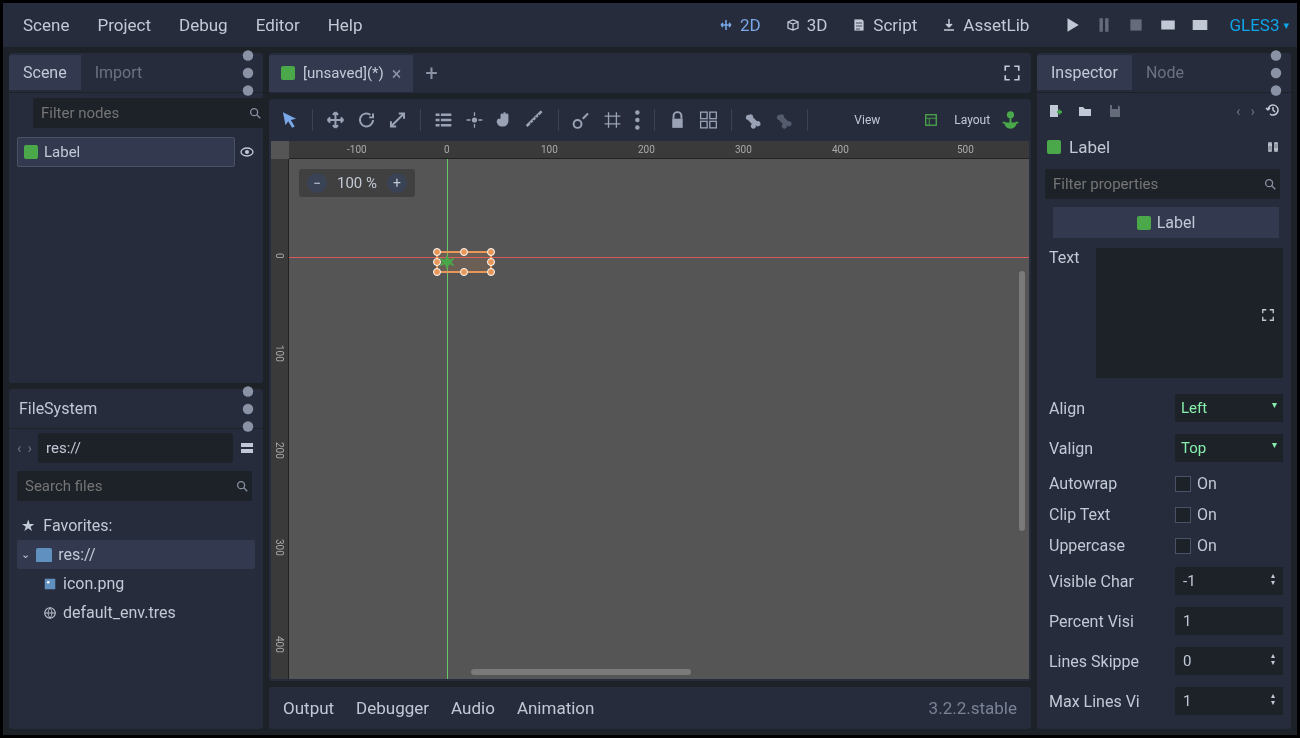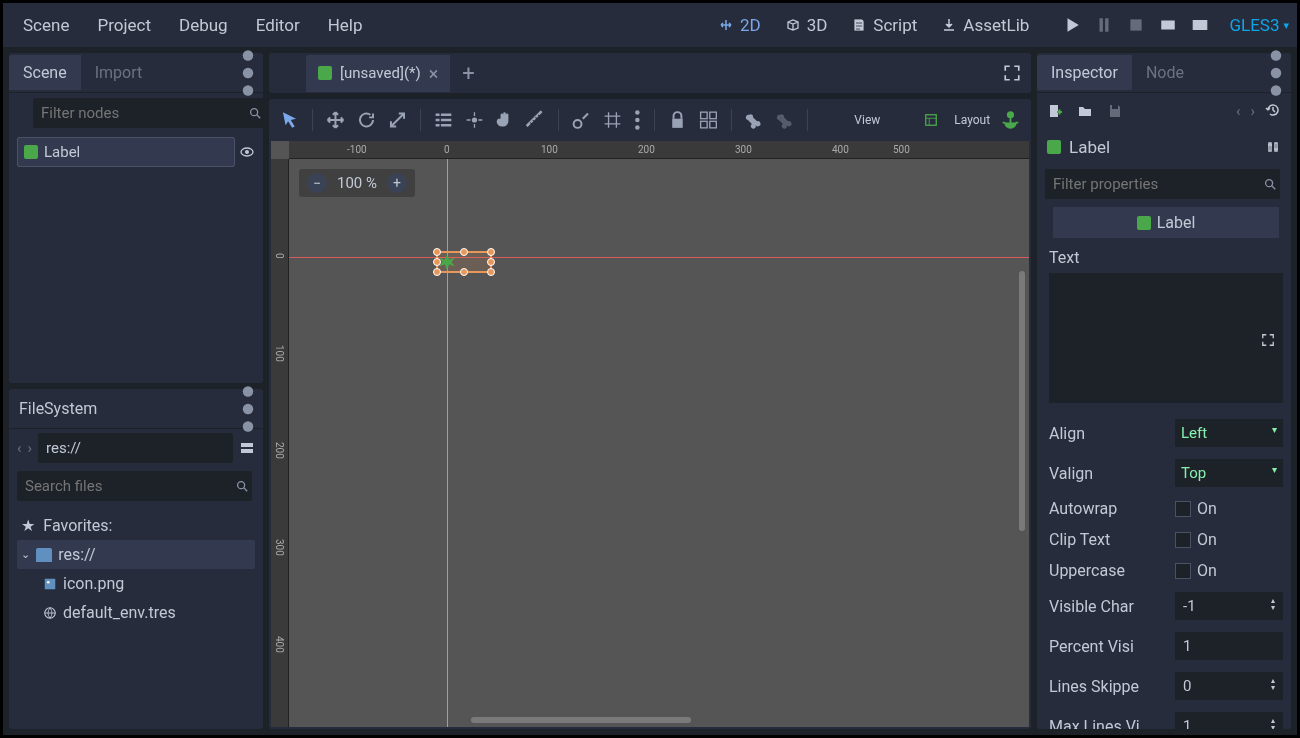--- a/index.html
+++ b/index.html
@@ -35,21 +35,21 @@
 .fs-path{flex:1;background:#1d2229;padding:6px 8px;border-radius:2px;font-size:15px;}
 .fs-search{display:flex;padding:4px 8px;}
 .fs-tree{padding:6px 8px;}
 .fs-item{display:flex;align-items:center;gap:6px;padding:5px 4px;font-size:16px;}
 .fs-item.favorites{gap:8px;}
 .fs-item.selected{background:#333a4f;border-radius:2px;}
 .fs-item .indent{width:16px;}
 .folder-icon{width:16px;height:14px;background:#6090c0;border-radius:2px 2px 0 0;}
 .center-panel{flex:1;display:flex;flex-direction:column;padding:6px;gap:6px;min-width:0;}
 .scene-tabs{display:flex;align-items:center;height:40px;background:#262c3b;border-radius:3px;}
-.scene-tab{display:flex;align-items:center;gap:8px;padding:8px 12px;background:#333a4f;border-top-left-radius:3px;margin-left:37px;}
+.scene-tab{display:flex;align-items:center;gap:8px;padding:8px 12px;background:#333a4f;border-top-left-radius:3px;}
 .scene-tab .node-icon{width:14px;height:14px;background:#4aa84a;border-radius:2px;}
 .scene-tab .close{cursor:pointer;font-size:18px;color:#8a92a5;}
 .scene-tabs .add-tab{padding:0 12px;color:#8a92a5;font-size:22px;cursor:pointer;}
 .scene-tabs .expand{margin-left:auto;margin-right:10px;cursor:pointer;}
 .canvas-area{flex:1;background:#262c3b;border-radius:3px;display:flex;flex-direction:column;position:relative;min-height:0;}
 .canvas-toolbar{display:flex;align-items:center;gap:10px;padding:8px 10px;height:42px;flex-wrap:nowrap;}
 .canvas-toolbar .sep{width:1px;height:22px;background:#3a4255;margin:0 2px;}
 .tool-btn{width:24px;height:24px;display:flex;align-items:center;justify-content:center;cursor:pointer;color:#9aa3b5;}
 .tool-btn.active{color:#7aa8e8;}
 .canvas-toolbar .text-btn{cursor:pointer;font-size:12px;margin-left:34px;}
@@ -354,21 +354,21 @@
         </div>
 
         <div class="viewport">
           <div class="ruler-h">
             <span class="ruler-tick" style="left:58px;top:3px;">-100</span>
             <span class="ruler-tick" style="left:155px;top:3px;">0</span>
             <span class="ruler-tick" style="left:252px;top:3px;">100</span>
             <span class="ruler-tick" style="left:349px;top:3px;">200</span>
             <span class="ruler-tick" style="left:446px;top:3px;">300</span>
             <span class="ruler-tick" style="left:543px;top:3px;">400</span>
-            <span class="ruler-tick" style="left:604px;top:3px;">500</span>
+            <span class="ruler-tick" style="left:668px;top:3px;">500</span>
           </div>
           <div class="ruler-v">
             <span class="ruler-tick" style="left:3px;top:94px;writing-mode:vertical-rl;">0</span>
             <span class="ruler-tick" style="left:3px;top:186px;writing-mode:vertical-rl;">100</span>
             <span class="ruler-tick" style="left:3px;top:283px;writing-mode:vertical-rl;">200</span>
             <span class="ruler-tick" style="left:3px;top:380px;writing-mode:vertical-rl;">300</span>
             <span class="ruler-tick" style="left:3px;top:477px;writing-mode:vertical-rl;">400</span>
           </div>
           <div class="canvas-inner">
             <div class="axis-h"></div>
@@ -390,20 +390,27 @@
           <div class="zoom-ctrl">
             <div class="zoom-btn">−</div>
             <span>100 %</span>
             <div class="zoom-btn">+</div>
           </div>
           <div class="hscroll"></div>
           <div class="vscroll-vp"></div>
         </div>
       </div>
 
+      <div class="bottom-bar">
+        <span>Output</span>
+        <span>Debugger</span>
+        <span>Audio</span>
+        <span>Animation</span>
+        <span class="version">3.2.2.stable</span>
+      </div>
     </div>
 
     <div class="right-panel">
       <div class="inspector">
         <div class="insp-tabs panel-tabs">
           <div class="panel-tab active">Inspector</div>
           <div class="panel-tab inactive">Node</div>
           <svg class="panel-dots" viewBox="0 0 4 16">
               <circle cx="2" cy="3" r="1.5" fill="#8a92a5"></circle>
               <circle cx="2" cy="8" r="1.5" fill="#8a92a5"></circle>
@@ -443,21 +450,21 @@
                 <circle cx="7" cy="7" r="4" fill="none" stroke="#8a92a5" stroke-width="1.5"></circle>
                 <path stroke="#8a92a5" stroke-width="1.5" d="M10 10l4 4"></path>
               </svg>
           </div>
         </div>
         <div class="insp-body">
           <div class="insp-cat">
             <div class="node-icon"></div>
             <span>Label</span>
           </div>
-          <div class="prop-row" style="flex-direction:column;align-items:stretch;">
+          <div class="prop-row" style="align-items:stretch;">
             <div class="label">Text</div>
             <div class="textarea-wrap">
               <textarea class="prop-text" style=""></textarea>
               <svg class="expand-icon" width="14" height="14" viewBox="0 0 16 16">
                   <path stroke="#c2c9d6" stroke-width="1.5" fill="none" d="M2 6V2h4M14 6V2h-4M2 10v4h4M14 10v4h-4"></path>
                 </svg>
             </div>
           </div>
           <div class="prop-row">
             <div class="label">Align</div>

